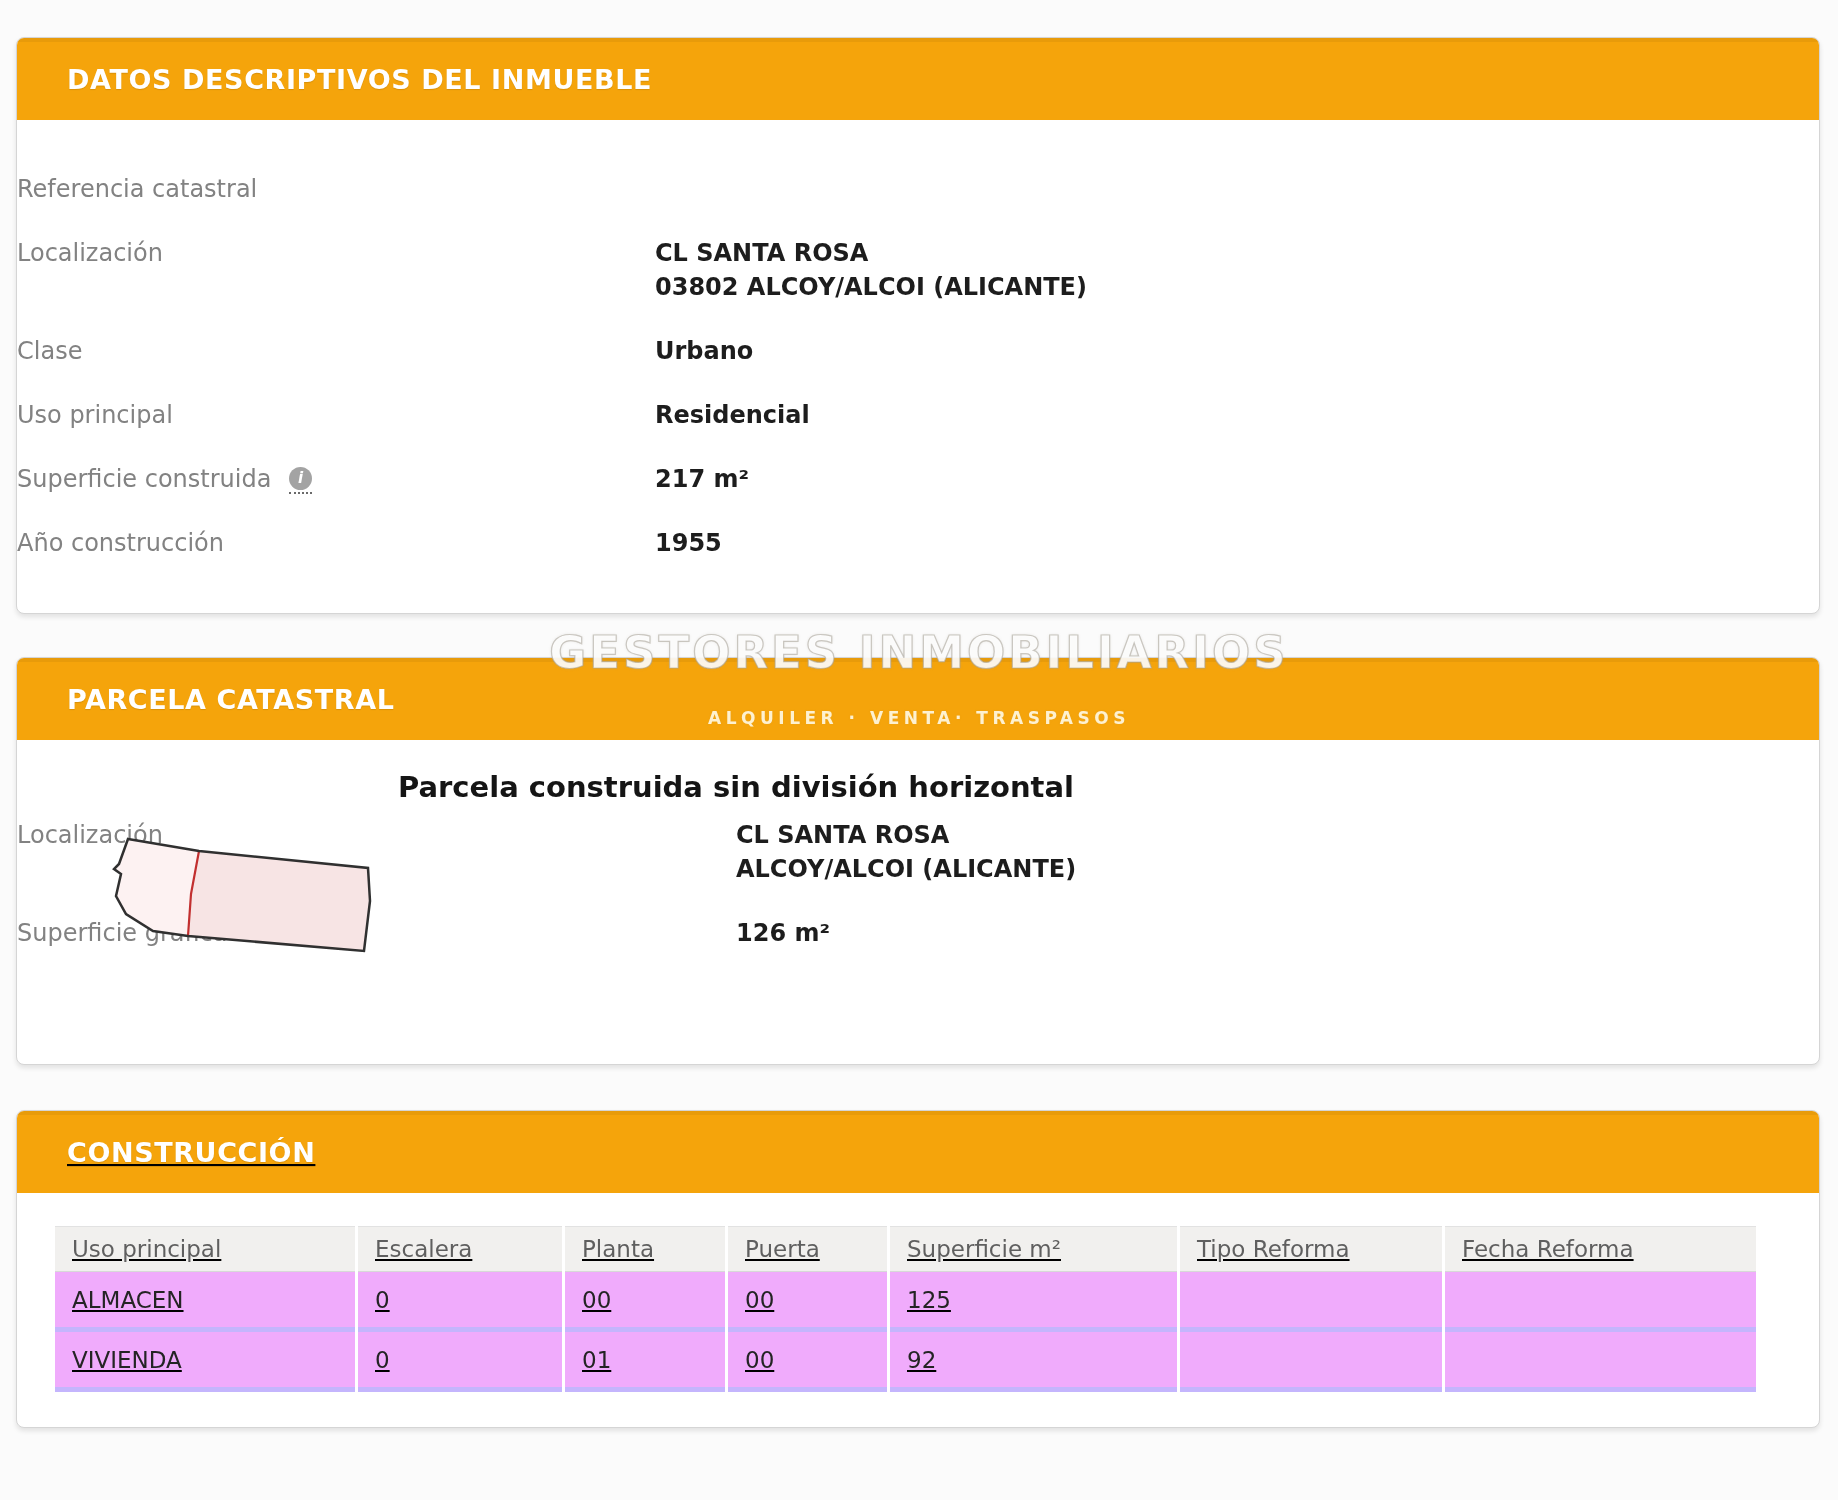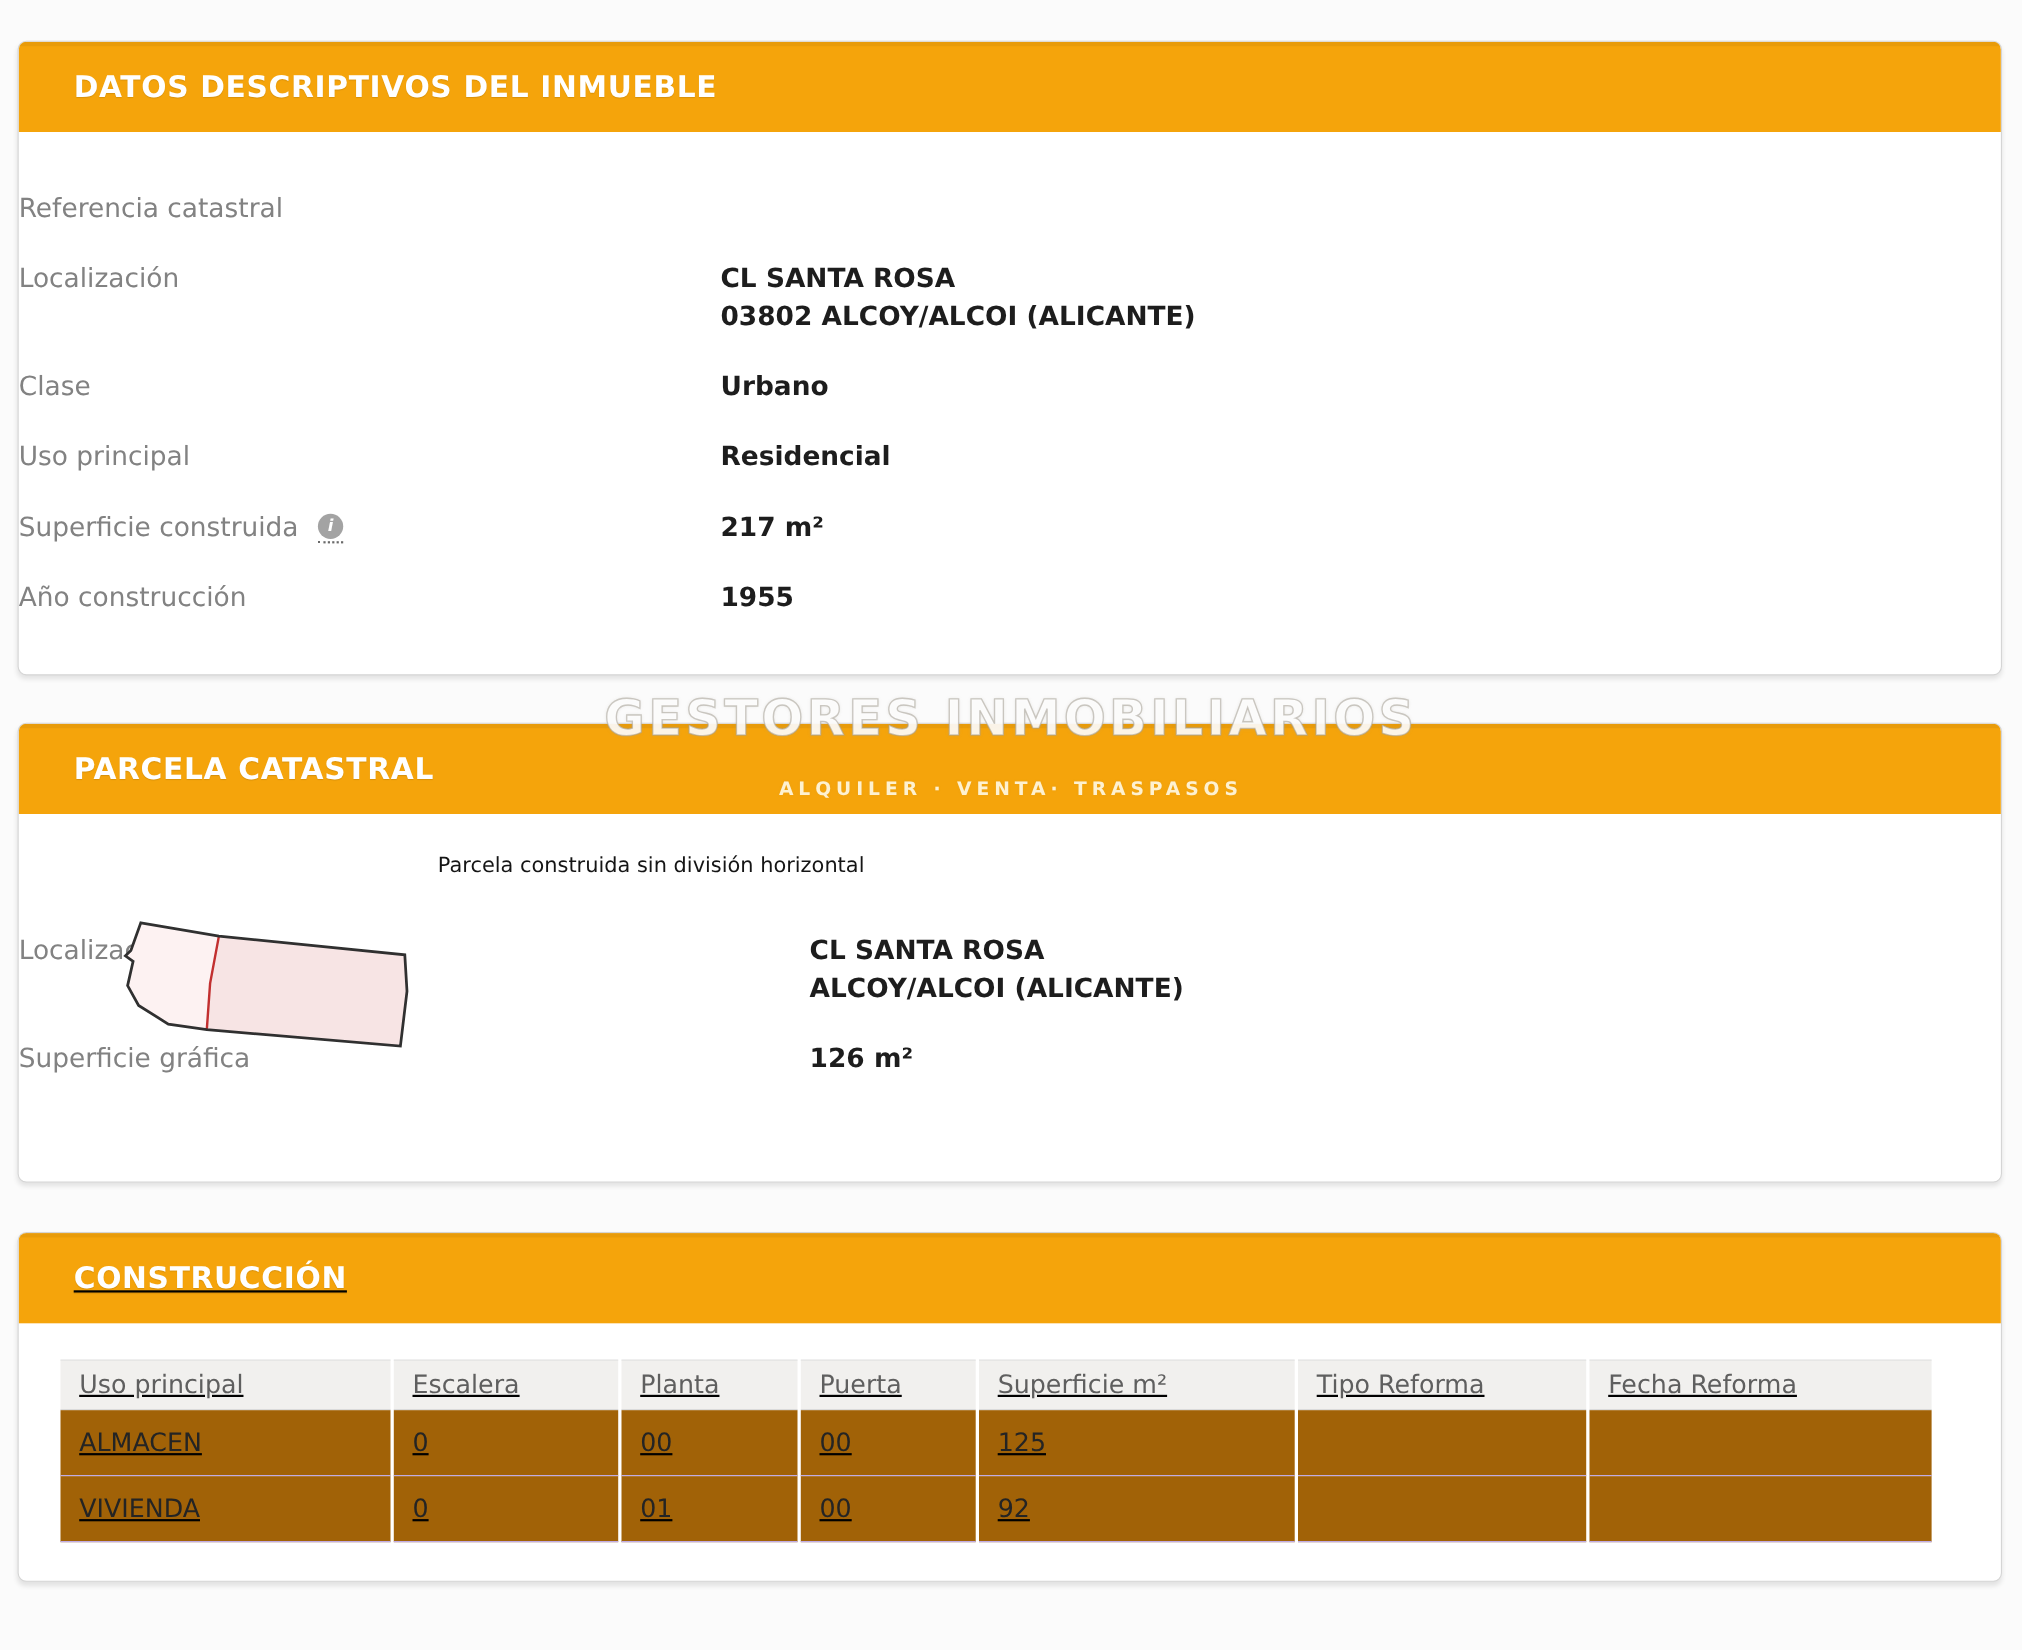--- a/index.html
+++ b/index.html
@@ -63,25 +63,25 @@
     font-weight:bold;
     align-items:center;
     justify-content:center;
     font-style:italic;
   }
 
   #panel-parcela { margin-top:43px; }
   #panel-parcela .panel-body { position:relative; padding:30px 0 95px 0; min-height:324px; }
   .subtitle {
     margin-left:381px;
-    font-size:19px;
-    font-weight:400;
+    font-size:29px;
+    font-weight:700;
     color:#151515;
     line-height:34px;
-    margin-bottom:43px;
+    margin-bottom:14px;
   }
   .prow .dlabel { width:655px; }
   .prow .dvalue { margin-left:64px; }
   .parcel-svg { position:absolute; left:94px; top:94px; }
 
   #panel-construccion { margin-top:45px;text-decoration:underline; }
   #panel-construccion .panel-body { padding:33px 0 35px 35px; }
   table.ctable {
     border-collapse:separate;
     border-spacing:3px 0;
@@ -97,23 +97,23 @@
     text-align:left;
     padding:0 0 0 17px;
     border-top:1px solid #e2e2e2;
     border-bottom:1px solid #d8d8d8;
     overflow:hidden;
     white-space:nowrap;
   }
   table.ctable tbody td {
     height:60px;
     padding:0 0 0 17px;
-    border-bottom:1px solid #c4b5fd;
+    border-bottom:5px solid #c4b5fd;
     color:#242424;
-    background:#a16207;
+    background:#f0abfc;
     white-space:nowrap;
   }
   .c1{width:300px}.c2{width:204px}.c3{width:160px}.c4{width:159px}.c5{width:287px}.c6{width:262px}.c7{width:311px}
 
   #wm { position:absolute; left:0; top:0; width:1838px; height:1500px; z-index:20; pointer-events:none; }
   .wm1 {
     position:absolute; top:626px; left:0; width:100%;
     text-align:center;
     font-size:45px; font-weight:bold; letter-spacing:3px;
     color:rgba(255,255,255,0.88);

